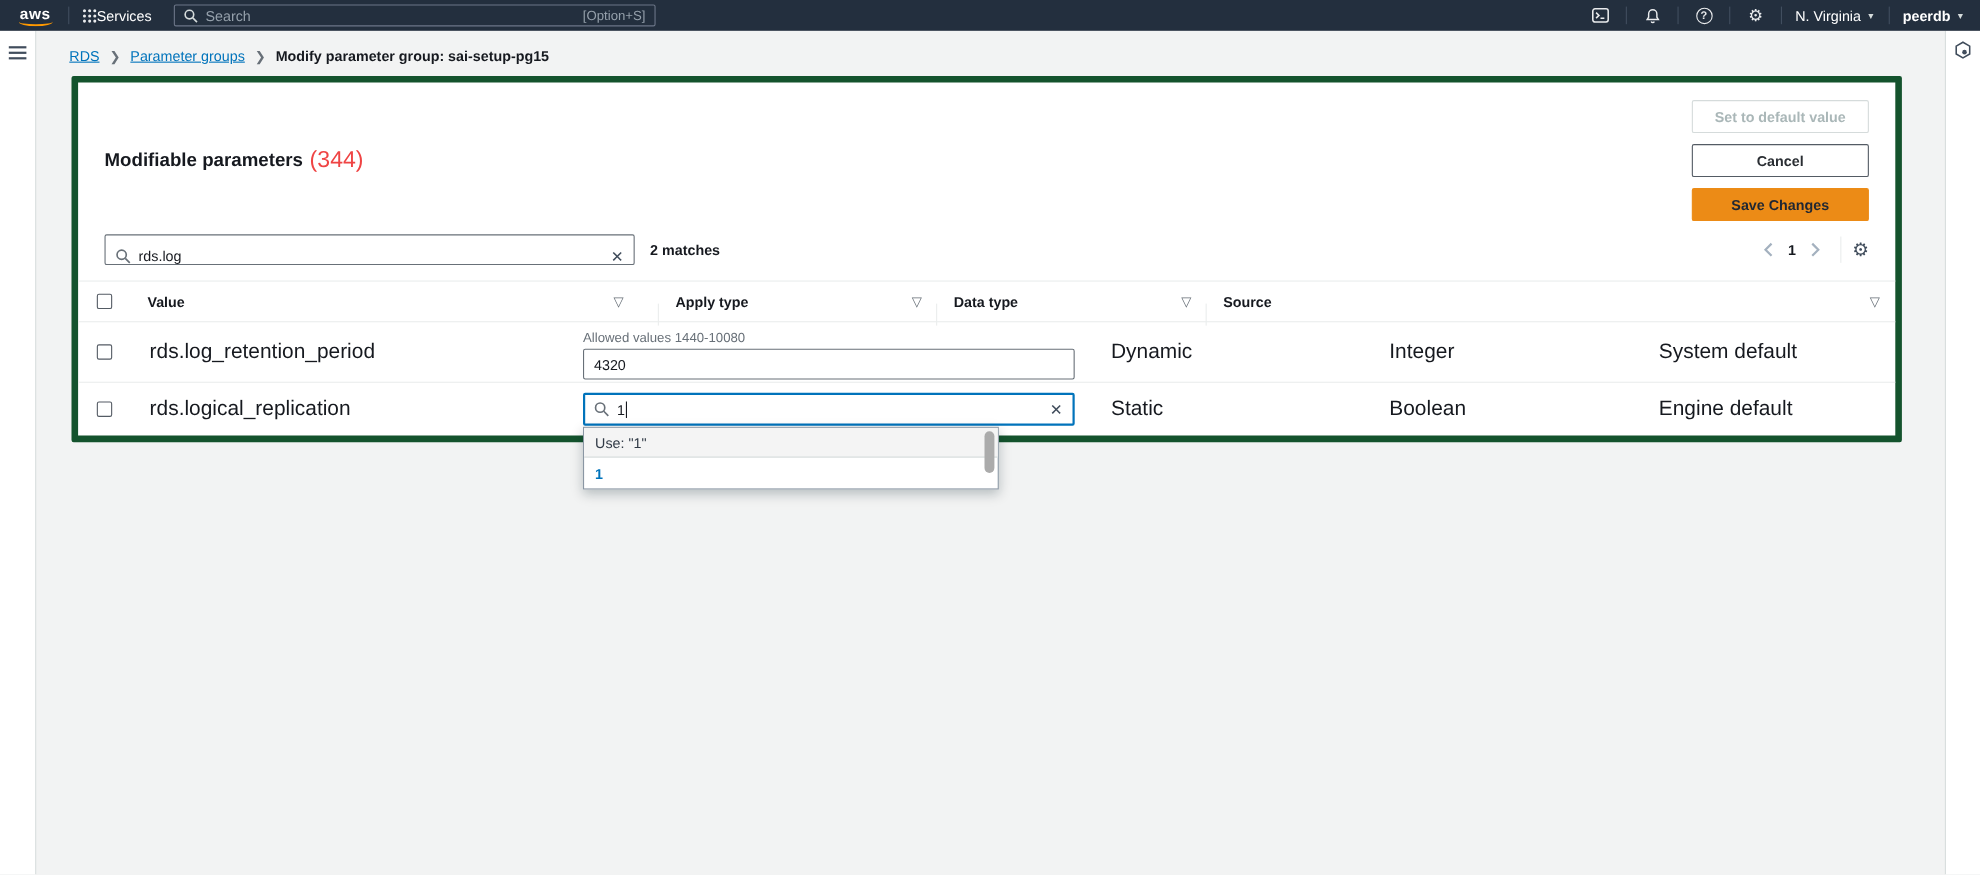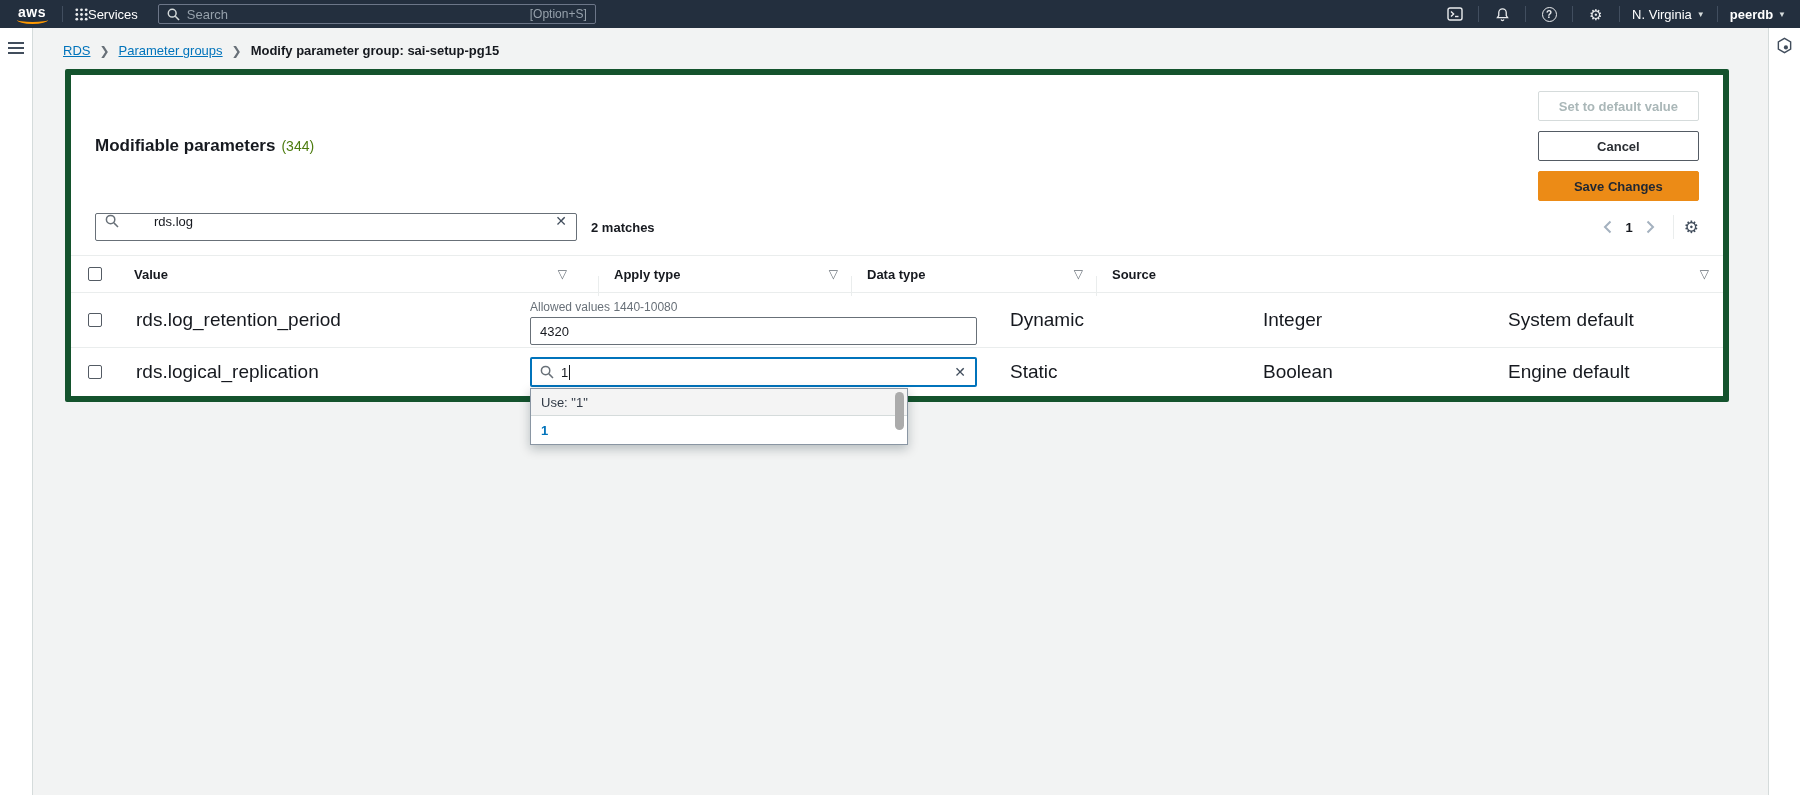--- a/index.html
+++ b/index.html
@@ -33,29 +33,29 @@
   .content { position:absolute; top:28px; left:34px; right:33px; bottom:0; background:#f2f3f3; }
   .breadcrumb { padding:15px 0 0 29px; font-size:13px; display:flex; align-items:center; gap:9px; }
   .breadcrumb a { color:#0073bb; text-decoration:underline; cursor:pointer; }
   .crumb-sep { color:#687078; font-size:12px; }
   .crumb-current { color:#16191f; font-weight:bold; }
 
   
   .card { margin:11px 38px 0 31px; background:#ffffff; border:6px solid #14532d; border-radius:2px; }
   .card-header { display:flex; align-items:center; padding:16px 24px 10px 24px; }
   .card-title { font-size:17px; font-weight:bold; }
-  .card-count { font-size:14px; color:#4d7c0f; font-weight:normal; margin-left:6px; }
+  .card-count { font-size:21px; color:#ef4444; font-weight:normal; margin-left:6px; }
   .header-actions { margin-left:auto; display:flex; gap:10px;flex-direction:column; }
   .btn { height:30px; padding:0 20px; font-size:13px; font-weight:bold; font-family:inherit; border-radius:2px; cursor:pointer; background:#ffffff; }
   .btn-disabled { color:#aab7b8; border:1px solid #d5dbdb; cursor:not-allowed; }
   .btn-normal { color:#2a2e33; border:1px solid #545b64; }
   .btn-primary { color:#1f2733; border:1px solid #ec8b16; background:#ec8b16; }
 
   .filter-row { display:flex; align-items:center; padding:2px 24px 14px 24px; }
-  .search-input { position:relative; width:482px; height:28px; border:1px solid #687078; border-radius:2px; display:flex; align-items:flex-start; padding:0 30px 0 9px; background:#fff;gap:28px; }
+  .search-input { position:relative; width:482px; height:28px; border:1px solid #687078; border-radius:2px; display:flex; align-items:flex-end; padding:0 30px 0 9px; background:#fff; }
   .search-input input { border:none; outline:none; font-size:13px; font-family:inherit; color:#16191f; width:100%; margin-left:7px; background:transparent; }
   .clear-x { position:absolute; right:9px; color:#414d5c; font-size:14px; cursor:pointer; line-height:1; }
   .matches { font-weight:bold; margin-left:14px; }
   .pagination { margin-left:auto; display:flex; align-items:center; }
   .page-btn { width:24px; height:24px; display:flex; align-items:center; justify-content:center; cursor:pointer; }
   .page-num { font-weight:bold; margin:0 6px; }
   .pag-divider { width:1px; height:24px; background:#eaeded; margin:0 10px; }
   .gear-dark { color:#414d5c; font-size:17px; line-height:1; cursor:pointer; }
 
   

